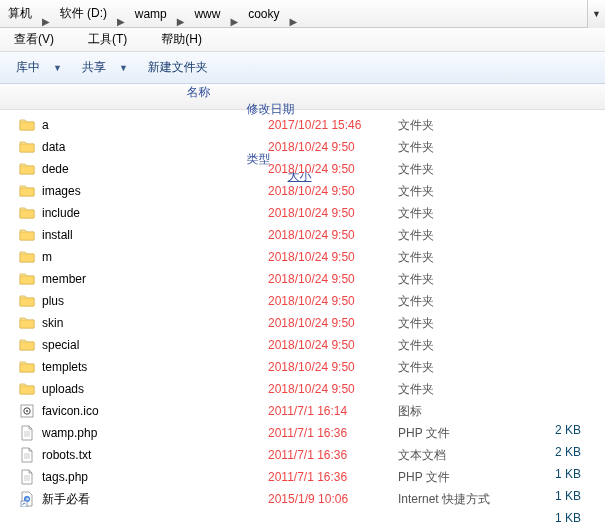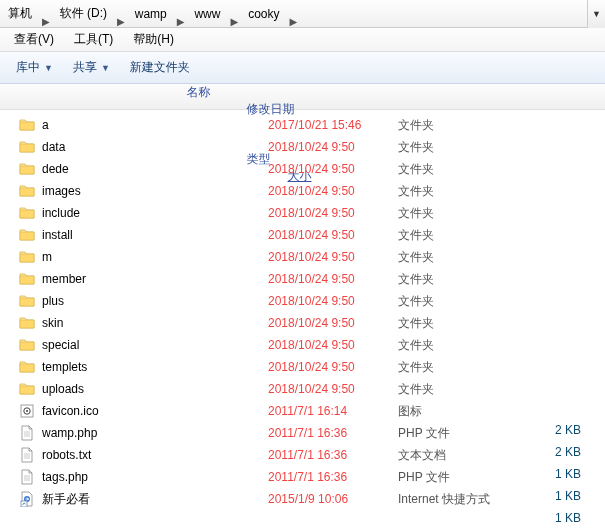--- a/index.html
+++ b/index.html
@@ -32,38 +32,40 @@
     padding: 0 4px;
     font-size: 10px;
   }
   .menubar {
     display: flex;
     align-items: center;
     height: 24px;
     background: linear-gradient(#fdfdfd, #f4f4f4);
     border-bottom: 1px solid #ddd;
     padding-left: 4px;
+    gap: 14px;
   }
   .menubar .menu-item {
     padding: 0 10px;
   }
   .toolbar {
     display: flex;
     align-items: center;
     height: 32px;
     background: linear-gradient(#f8fbff, #e6eef8);
     border-bottom: 1px solid #c9d6e8;
     padding-left: 6px;
   }
   .tool-btn {
     display: flex;
     align-items: center;
     padding: 0 10px;
     height: 100%;
     color: #1a3e72;
+    gap: 9px;
   }
   .tool-btn .chev { margin-left: 4px; font-size: 9px; color: #3a5a8a;}
   .columns-header {
     display: flex;
     height: 26px;
     align-items: center;
     background: linear-gradient(#fdfdfd,#f0f0f0);
     border-bottom: 1px solid #e0e0e0;
     color: #33519e;
     padding-left: 18px;

